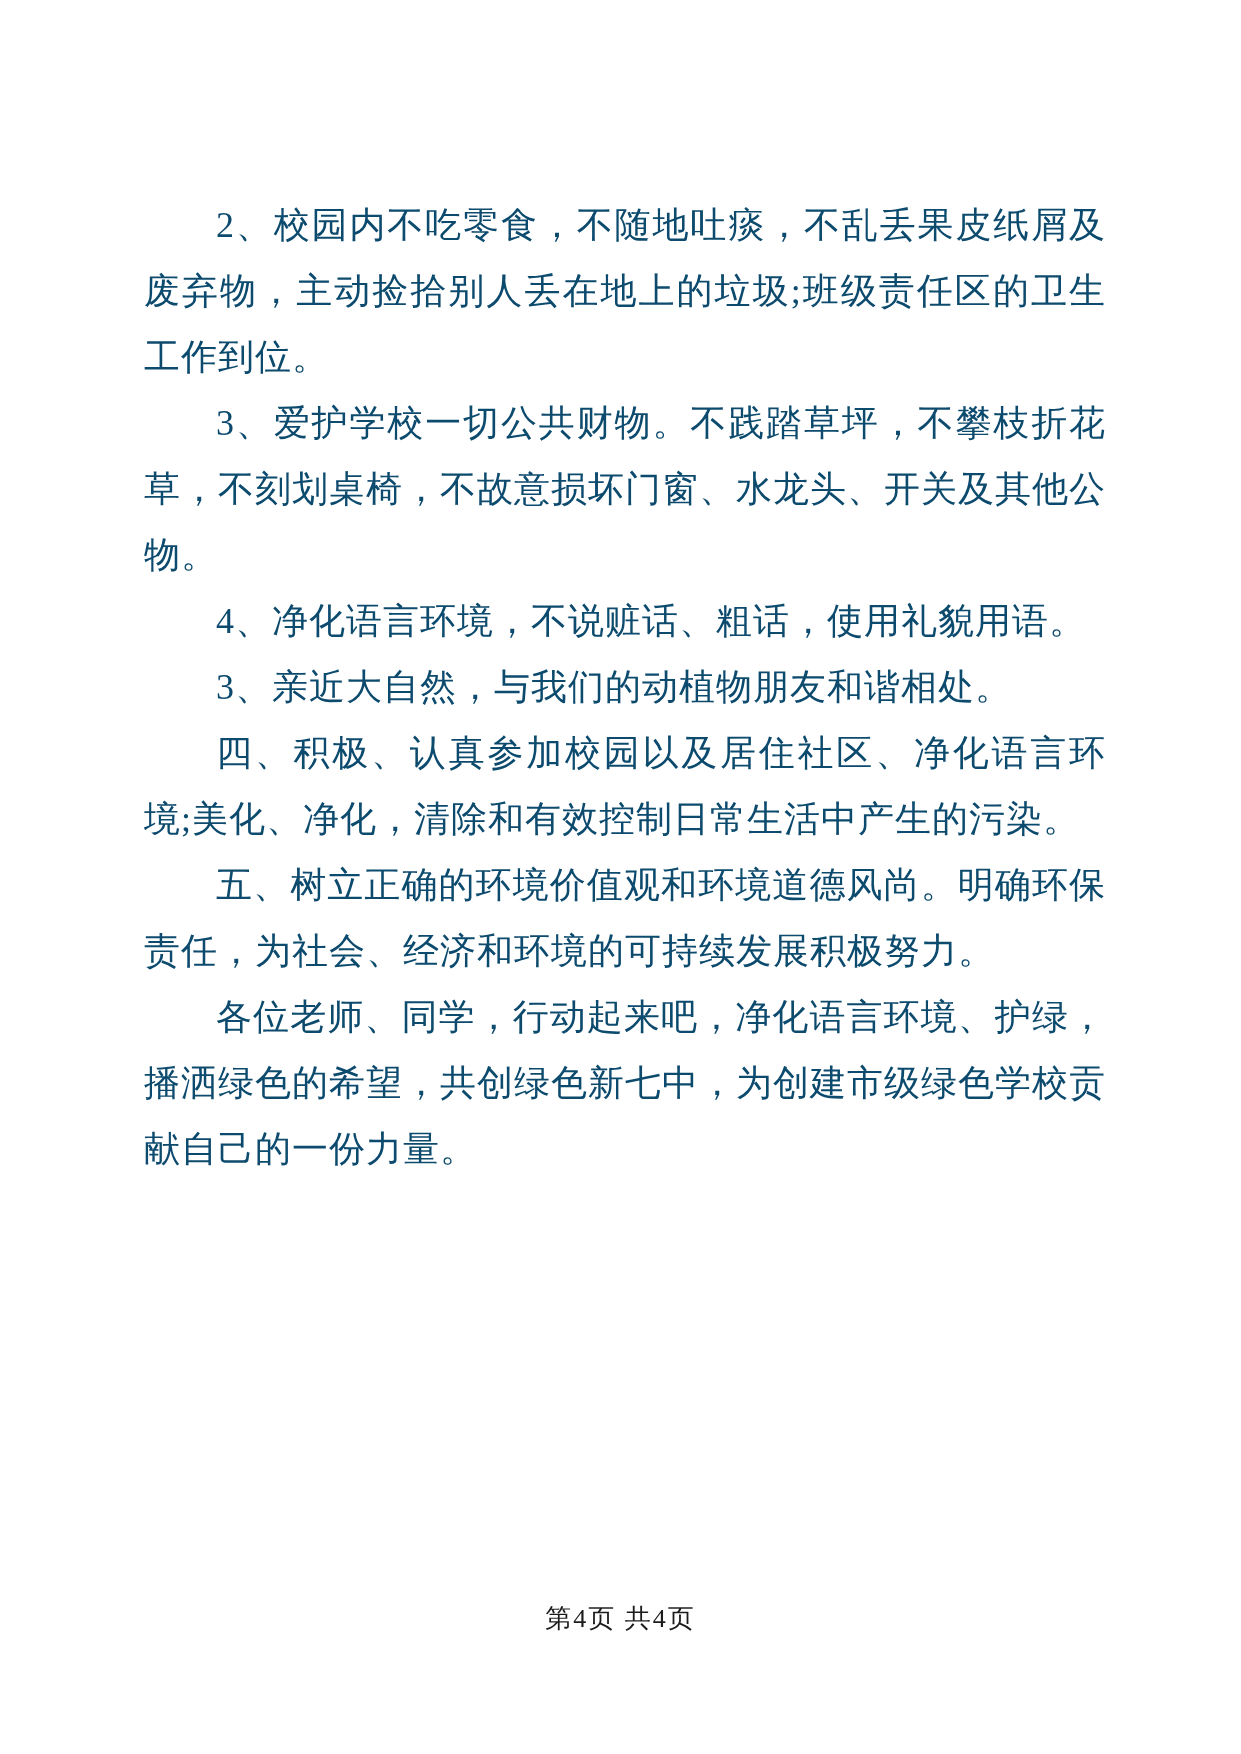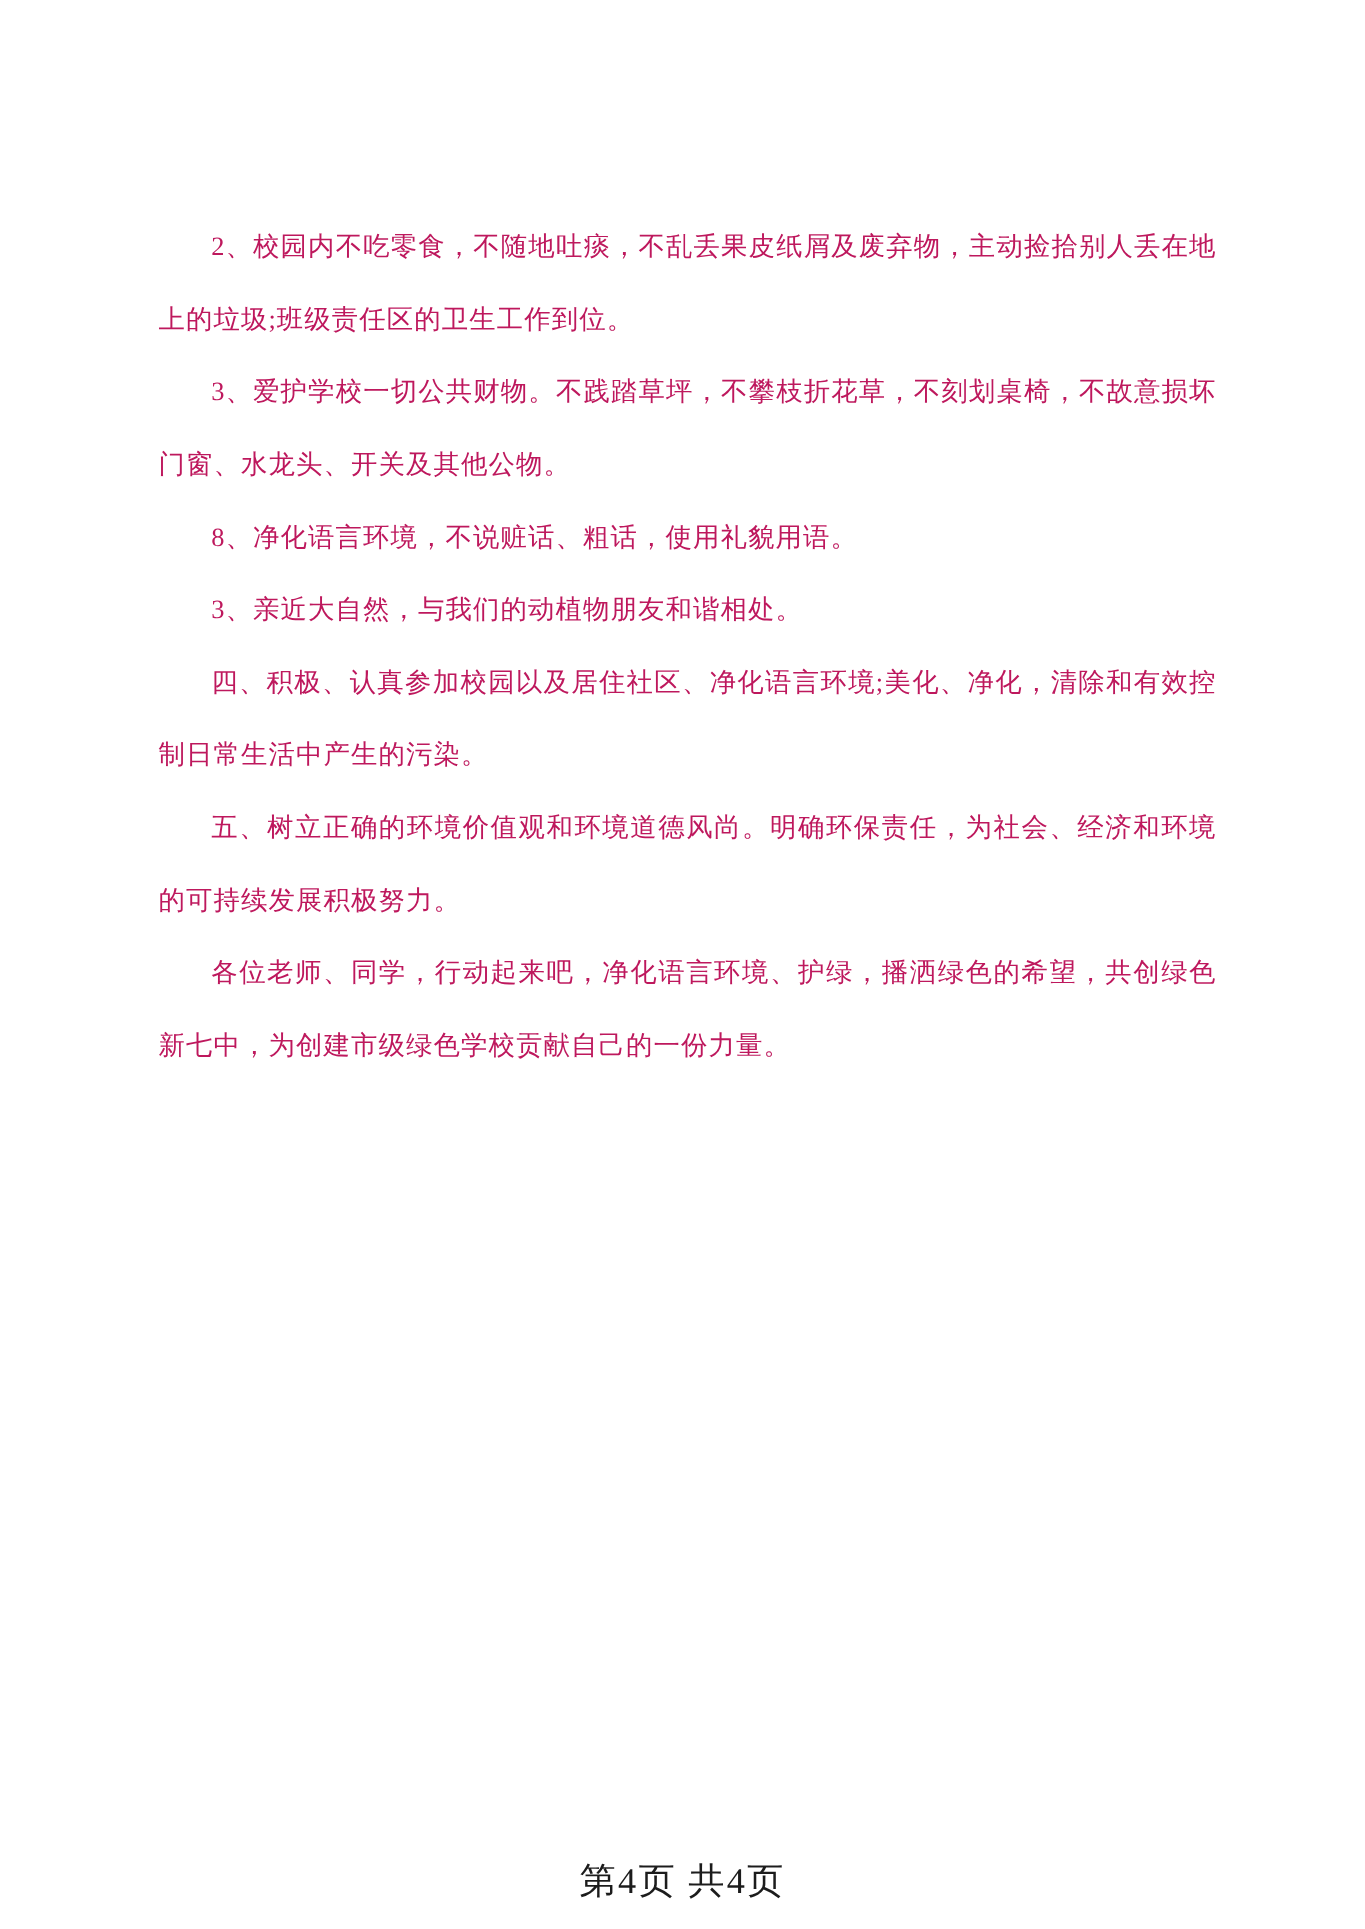--- a/index.html
+++ b/index.html
@@ -13,52 +13,52 @@
     height: 1754px;
     background: #ffffff;
     overflow: hidden;
     font-family: "Liberation Serif", "DejaVu Serif", serif;
   }
   .content {
     position: absolute;
     left: 144px;
     top: 192px;
     width: 962px;
-    font-size: 24px;
+    font-size: 36px;
     line-height: 66px;
-    color: #be185d;
+    color: #0c4a6e;
     text-align: justify;
     letter-spacing: 1px;
     font-family: Liberation Serif, serif;
   }
   .content p {
     margin: 0;
     padding: 0;
     text-indent: 2em;
   }
   .footer {
     position: absolute;
     left: 0;
-    top: 1688px;
+    top: 1601px;
     width: 100%;
     text-align: center;
-    font-size: 33px;
+    font-size: 26px;
     color: #1c1c1c;
     letter-spacing: 2px;
     font-family: Liberation Serif, serif;
   }
 </style>
 </head>
 <body>
 
 <div class="page">
   <div class="content">
     <p>2、校园内不吃零食，不随地吐痰，不乱丢果皮纸屑及废弃物，主动捡拾别人丢在地上的垃圾;班级责任区的卫生工作到位。</p>
     <p>3、爱护学校一切公共财物。不践踏草坪，不攀枝折花草，不刻划桌椅，不故意损坏门窗、水龙头、开关及其他公物。</p>
-    <p>8、净化语言环境，不说赃话、粗话，使用礼貌用语。</p>
+    <p>4、净化语言环境，不说赃话、粗话，使用礼貌用语。</p>
     <p>3、亲近大自然，与我们的动植物朋友和谐相处。</p>
     <p>四、积极、认真参加校园以及居住社区、净化语言环境;美化、净化，清除和有效控制日常生活中产生的污染。</p>
     <p>五、树立正确的环境价值观和环境道德风尚。明确环保责任，为社会、经济和环境的可持续发展积极努力。</p>
     <p>各位老师、同学，行动起来吧，净化语言环境、护绿，播洒绿色的希望，共创绿色新七中，为创建市级绿色学校贡献自己的一份力量。</p>
   </div>
   <div class="footer">
     <span>第4页 共4页</span>
   </div>
 </div>
 

